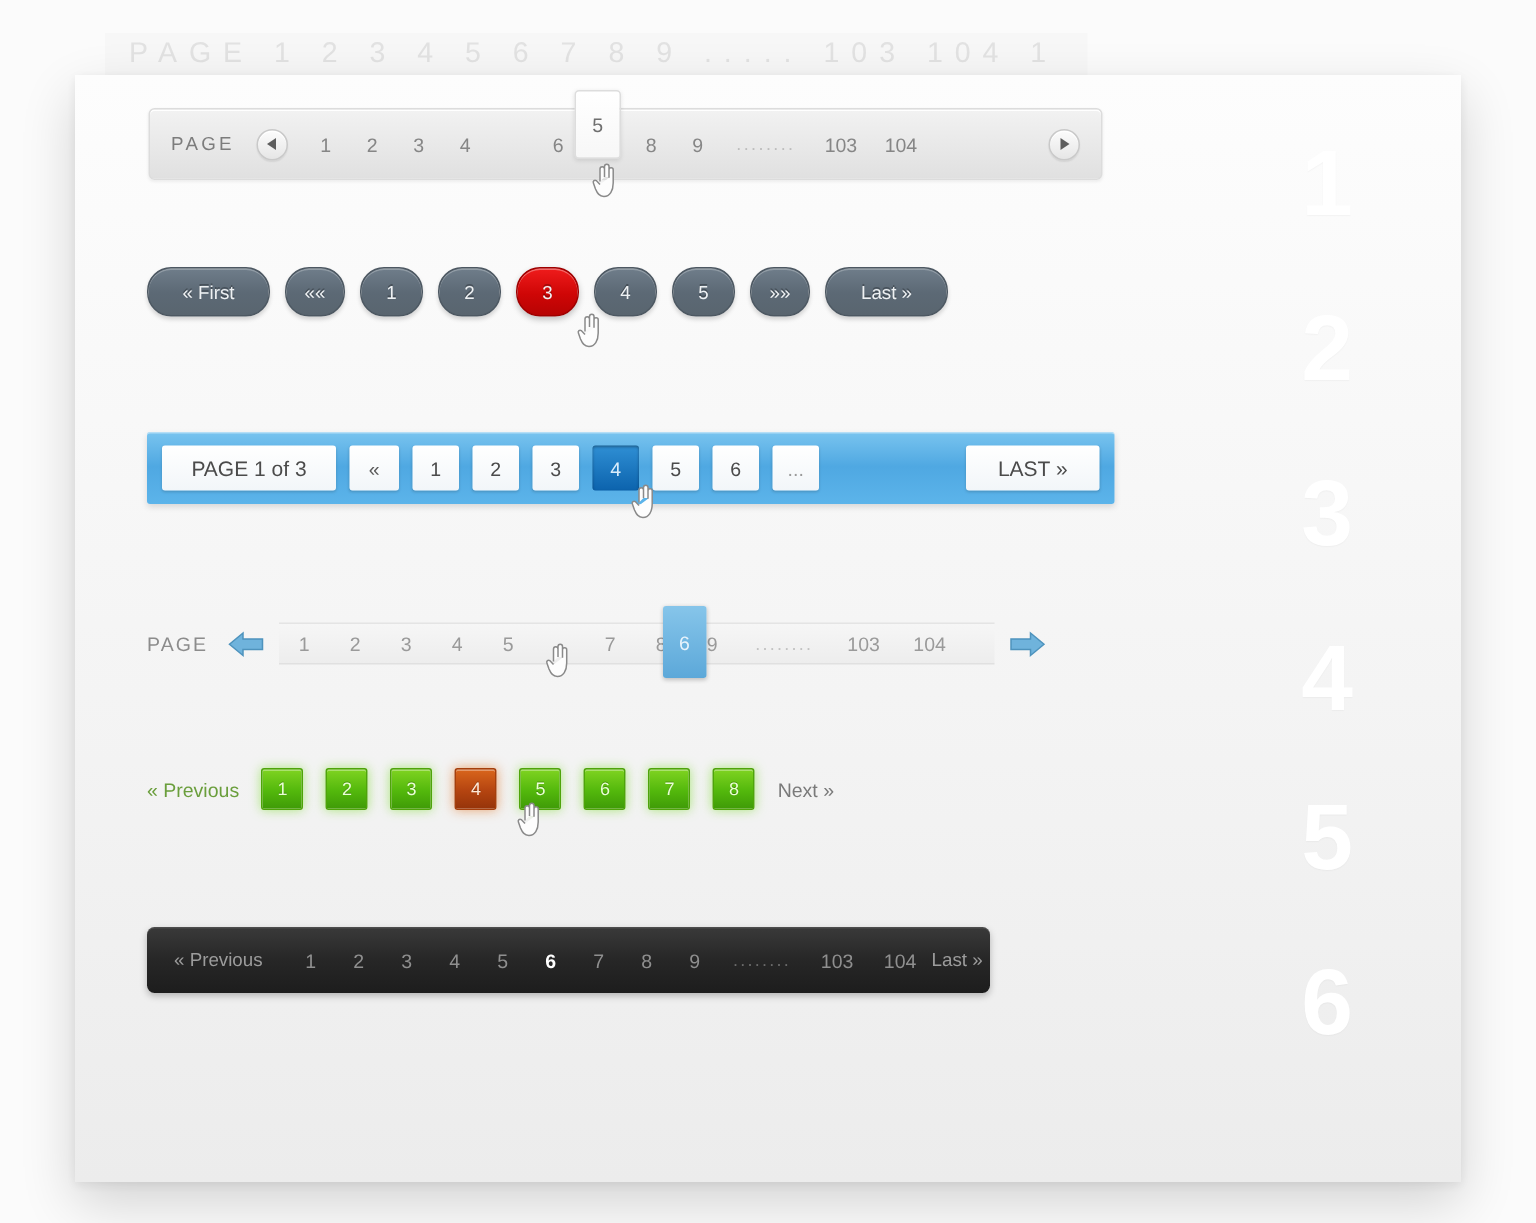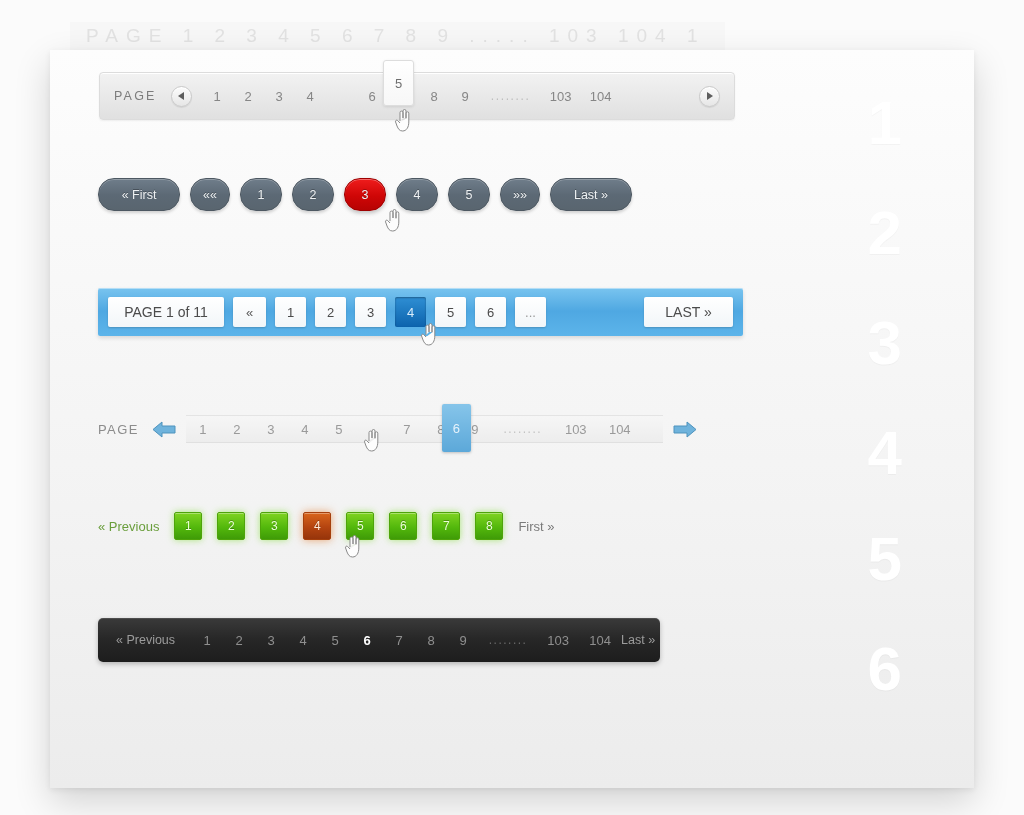--- a/index.html
+++ b/index.html
@@ -233,21 +233,21 @@
     <div class="btn2 num">4</div>
     <div class="btn2 num">5</div>
     <div class="btn2 chev">»»</div>
     <div class="btn2 wide">Last »</div>
   </div>
   <svg class="cursor" style="left:334px; top:158px" viewBox="0 0 19 25">
     <path d="M6 13V4.6a1.5 1.5 0 0 1 3 0V10M9 10V3a1.5 1.5 0 0 1 3 0v7M12 10.5V5.2a1.4 1.4 0 0 1 2.8 0V14c0 5-2.2 9-6.2 9-3.2 0-4.4-2.2-5.6-5L1.6 14c-.5-1.3.8-2.4 1.9-1.6L6 15" fill="#fdfdfd" stroke="#8a8a8a" stroke-width="1"></path>
   </svg>
 
   <div class="bar3">
-    <div class="tile3 label">PAGE 1 of 11</div>
+    <div class="tile3 label">PAGE 1 of 3</div>
     <div class="tile3 chev">«</div>
     <div class="tile3 num">1</div>
     <div class="tile3 num">2</div>
     <div class="tile3 num">3</div>
     <div class="tile3 num active">4</div>
     <div class="tile3 num">5</div>
     <div class="tile3 num">6</div>
     <div class="tile3 dots">...</div>
     <div class="tile3 last">LAST »</div>
   </div>
@@ -286,21 +286,21 @@
   <div class="row5">
     <span class="lnk5">« Previous</span>
     <div class="sq5">1</div>
     <div class="sq5">2</div>
     <div class="sq5">3</div>
     <div class="sq5 active">4</div>
     <div class="sq5">5</div>
     <div class="sq5">6</div>
     <div class="sq5">7</div>
     <div class="sq5">8</div>
-    <span class="lnk5" style="color:#7a7a7a">First »</span>
+    <span class="lnk5" style="color:#7a7a7a">Next »</span>
   </div>
   <svg class="cursor" style="left:294px; top:484px" viewBox="0 0 19 25">
     <path d="M6 13V4.6a1.5 1.5 0 0 1 3 0V10M9 10V3a1.5 1.5 0 0 1 3 0v7M12 10.5V5.2a1.4 1.4 0 0 1 2.8 0V14c0 5-2.2 9-6.2 9-3.2 0-4.4-2.2-5.6-5L1.6 14c-.5-1.3.8-2.4 1.9-1.6L6 15" fill="#fdfdfd" stroke="#8a8a8a" stroke-width="1"></path>
   </svg>
 
   <div class="bar6">
     <span class="lnk">« Previous</span>
     <span class="pg sp">1</span>
     <span class="pg">2</span>
     <span class="pg">3</span>

